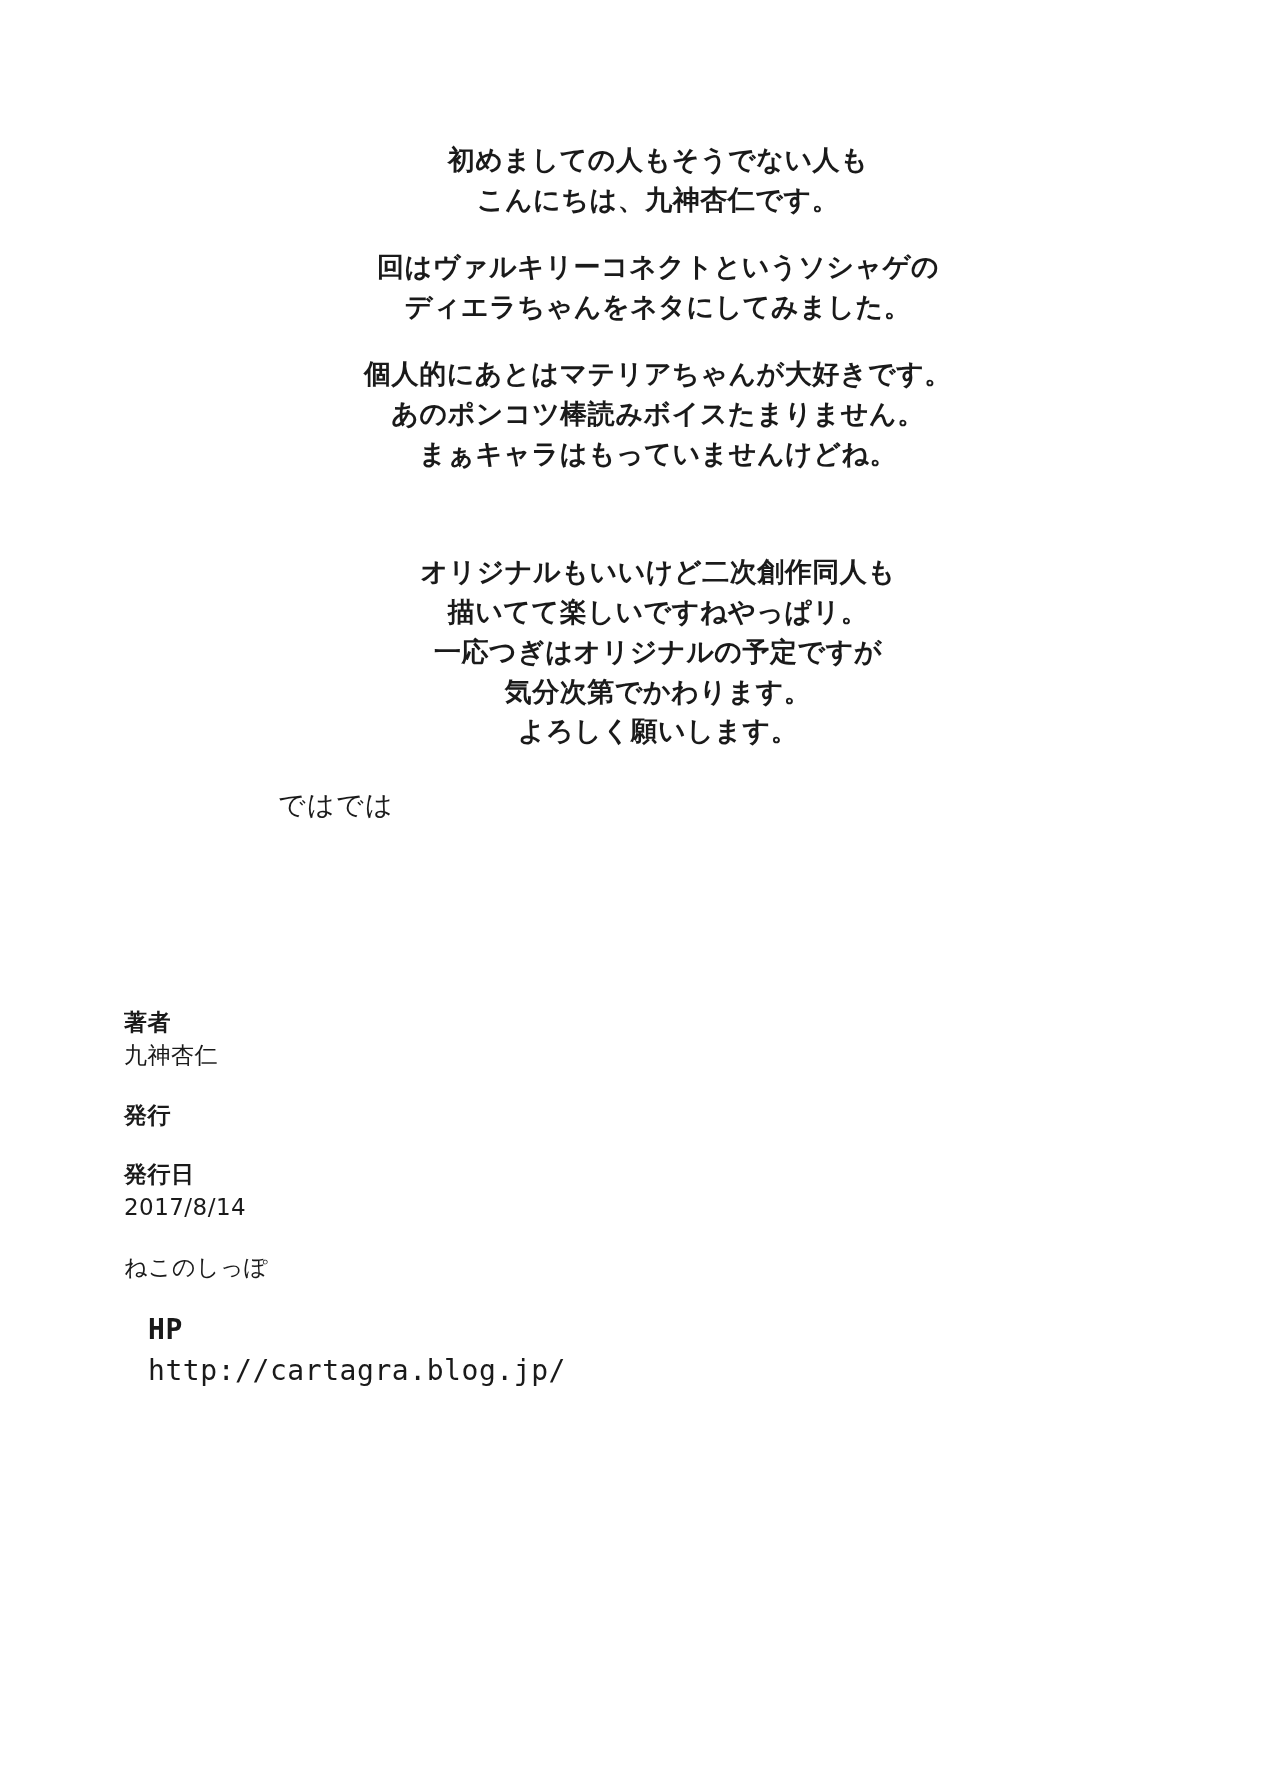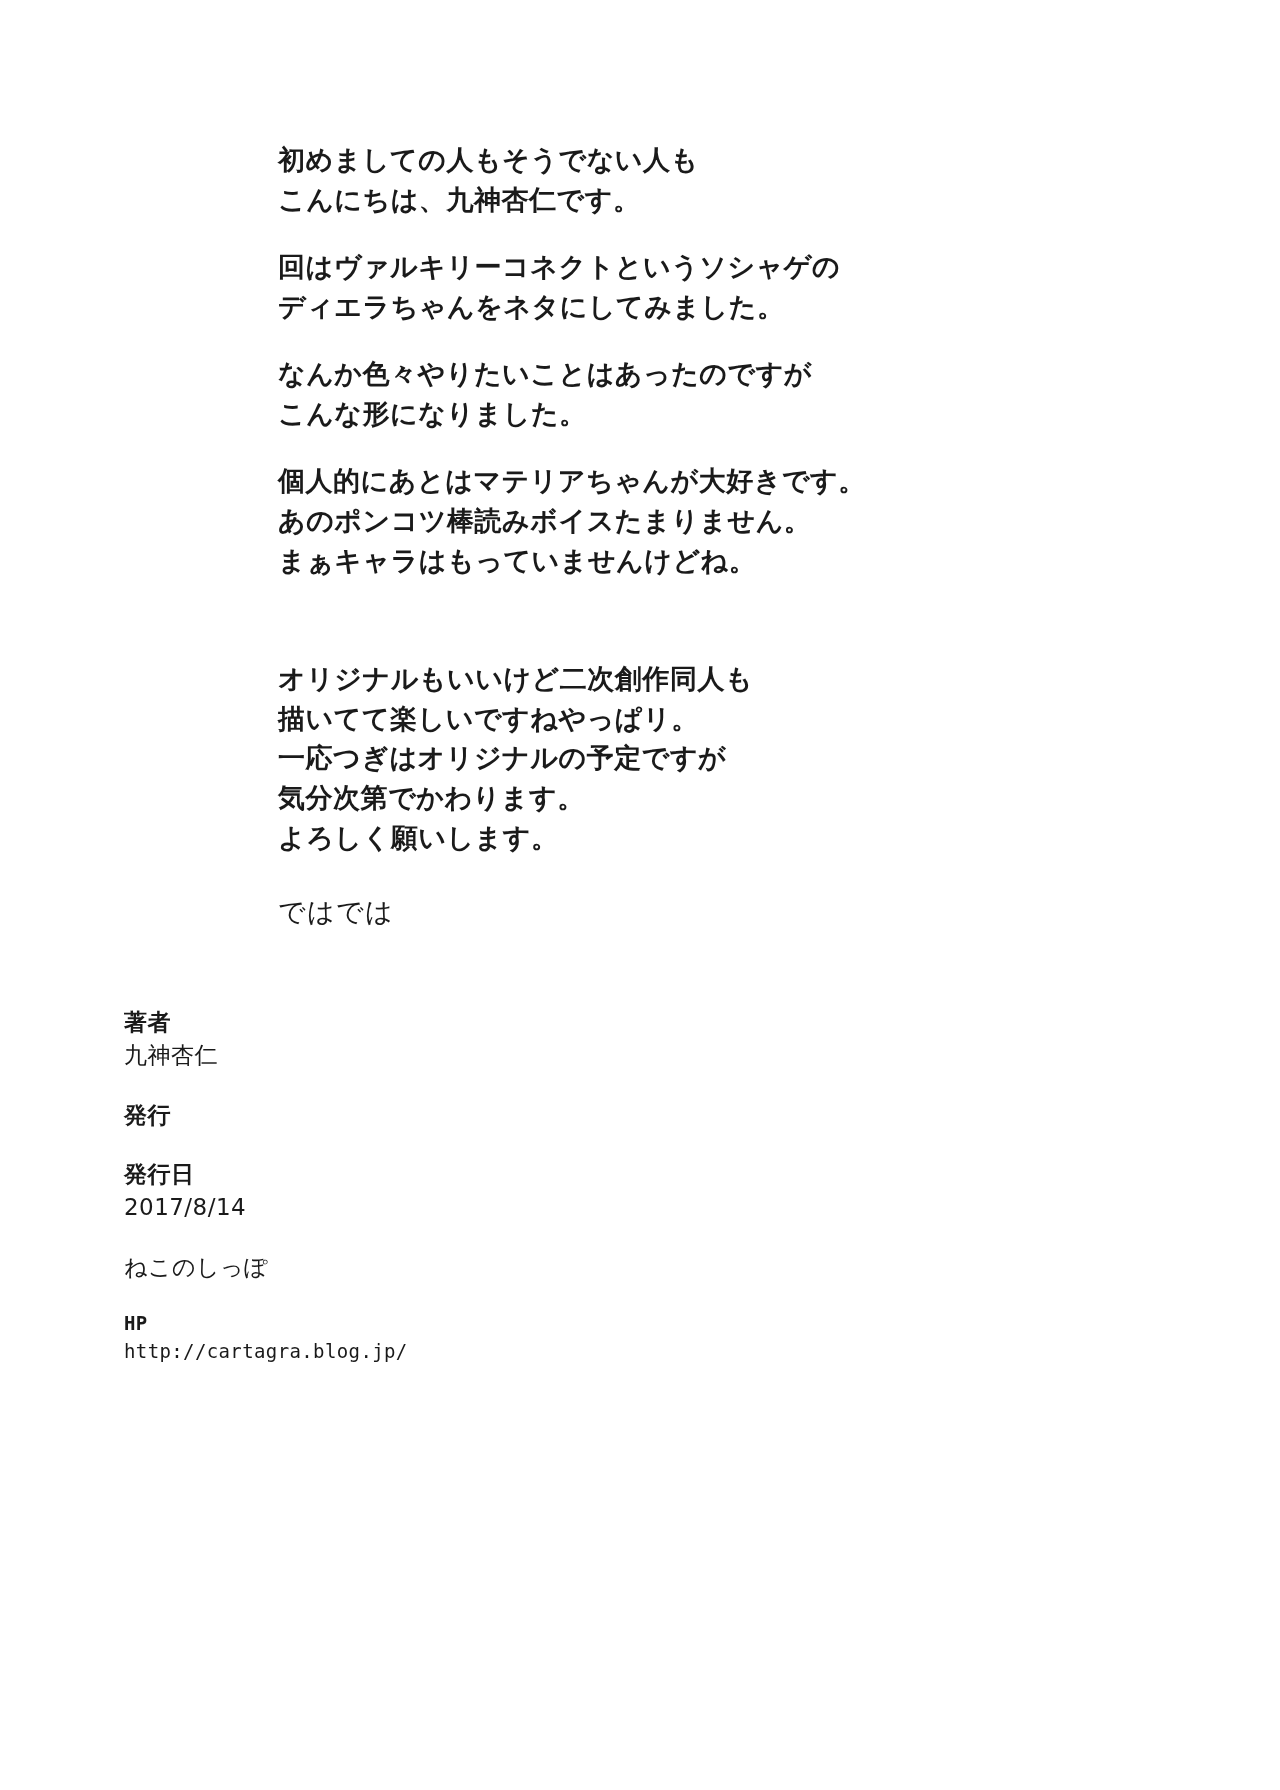--- a/index.html
+++ b/index.html
@@ -27,20 +27,21 @@
     top: 140px;
     width: 760px;
   }
   .para {
     font-size: 27px;
     line-height: 1.48;
     font-weight: 700;
     letter-spacing: 0.02em;
     margin: 0 0 27px 0;
     white-space: pre-line;
+    text-align: center;
   }
   .para.last-of-group {
     margin-bottom: 0;
   }
   .spacer-big {
     height: 78px;
   }
   .para.closing {
     font-weight: 700;
     margin-top: 0;
@@ -71,36 +72,35 @@
     font-size: 23px;
     font-weight: 400;
     line-height: 1.45;
     letter-spacing: 0.02em;
   }
   .colo-value.bold-cjk {
     font-weight: 400;
   }
   .mono {
     font-family: "DejaVu Sans Mono", "Liberation Mono", monospace;
-    font-size: 19px;
+    font-size: 28px;
     letter-spacing: 0.02em;
+    margin-left: 24px;
   }
 </style>
 </head>
 <body>
 
 <div class="page">
 
   <div class="afterword">
     <p class="para">初めましての人もそうでない人も
 こんにちは、九神杏仁です。</p>
     <p class="para">回はヴァルキリーコネクトというソシャゲの
 ディエラちゃんをネタにしてみました。</p>
-    <p class="para">なんか色々やりたいことはあったのですが
-こんな形になりました。</p>
     <p class="para last-of-group">個人的にあとはマテリアちゃんが大好きです。
 あのポンコツ棒読みボイスたまりません。
 まぁキャラはもっていませんけどね。</p>
 
     <div class="spacer-big"></div>
 
     <p class="para closing">オリジナルもいいけど二次創作同人も
 描いてて楽しいですねやっぱリ。
 一応つぎはオリジナルの予定ですが
 気分次第でかわります。

